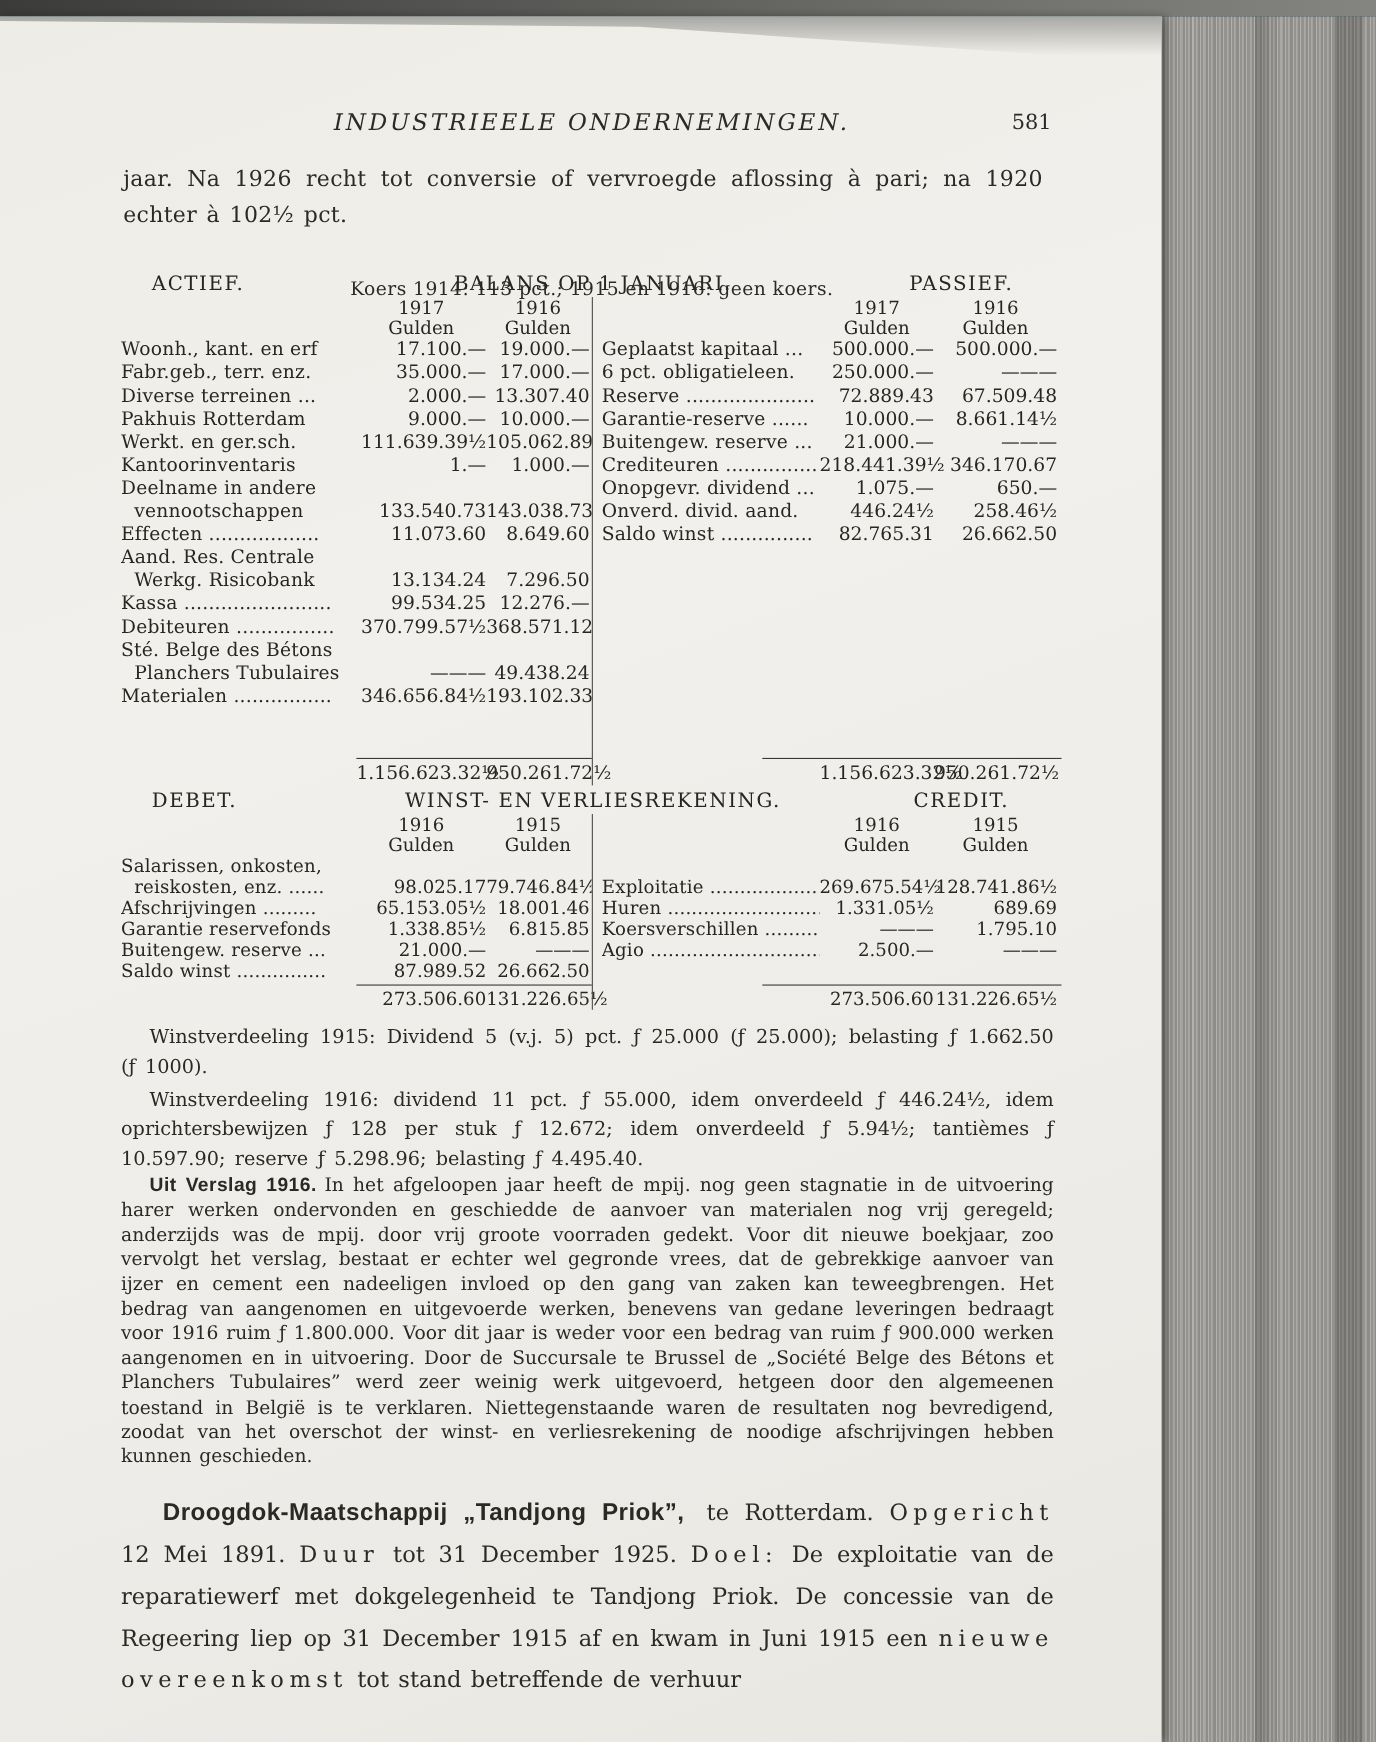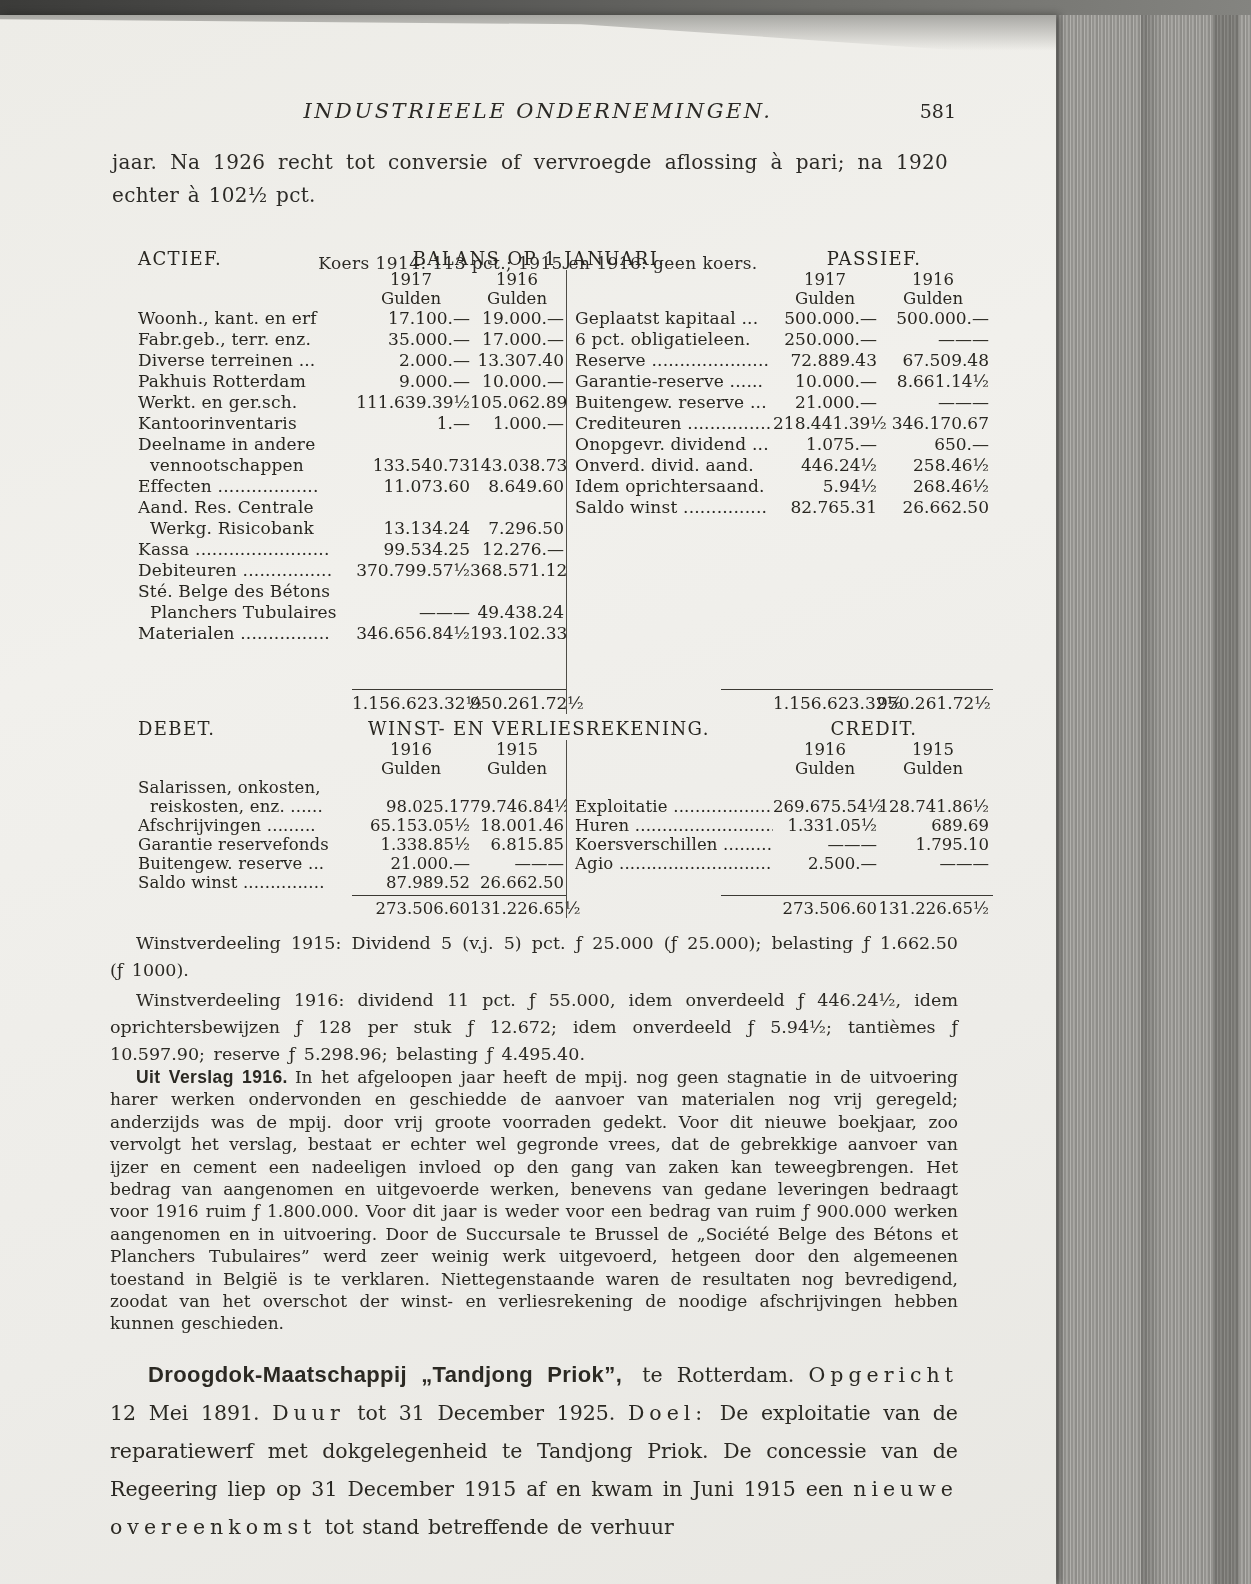--- a/index.html
+++ b/index.html
@@ -34,21 +34,21 @@
     font-size:17px;color:#2c2a26;letter-spacing:.4px;margin-top:40px;}
 
   
   .sheet{position:absolute;left:110px;width:858px;color:#282620;}
   .balance{top:233px;}
   .pnl{top:703px;}
   .bs-head{position:relative;height:22px;font-size:18px;letter-spacing:1.4px;}
   .h-left{position:absolute;left:28px;width:164px;text-align:left;}
   .h-center{position:absolute;left:0;right:0;text-align:center;}
   .h-right{position:absolute;left:678px;width:172px;text-align:center;}
-  .bs-body{display:flex;align-items:stretch;margin-left:28px;}
+  .bs-body{display:flex;align-items:stretch;}
   .half{width:428px;box-sizing:border-box;}
   .half-r{flex:1;border-left:1.5px solid #4e4c46;padding-left:8px;}
   .hrow{display:flex;height:19px;line-height:19px;font-size:16.5px;}
   .hrow span{text-align:center;}
   .half-l .hsp{width:214px;}.half-l .hc1{width:118px;}.half-l .hc2{width:94px;}
   .half-r .hsp{width:198px;}.half-r .hc1{width:104px;}.half-r .hc2{width:112px;}
   .trow{display:flex;white-space:nowrap;}
   .balance .trow{height:21px;line-height:21px;font-size:17px;}
   .pnl .trow{height:19px;line-height:19px;font-size:16.5px;}
   .tl{flex:none;overflow:hidden;letter-spacing:.2px;}
@@ -245,25 +245,20 @@
                 <span class="tl">Onopgevr. dividend ...</span>
                 <span class="tv v1">1.075.—</span>
                 <span class="tv v2">650.—</span>
               </div>
               <div class="trow">
                 <span class="tl">Onverd. divid. aand.</span>
                 <span class="tv v1">446.24½</span>
                 <span class="tv v2">258.46½</span>
               </div>
               <div class="trow">
-                <span class="tl">Idem oprichtersaand.</span>
-                <span class="tv v1">5.94½</span>
-                <span class="tv v2">268.46½</span>
-              </div>
-              <div class="trow">
                 <span class="tl">Saldo winst ...............</span>
                 <span class="tv v1">82.765.31</span>
                 <span class="tv v2">26.662.50</span>
               </div>
             </div>
           <div class="total-rule"></div>
           <div class="trow total">
             <span class="tl"></span>
             <span class="tv v1">1.156.623.32½</span>
             <span class="tv v2">950.261.72½</span>

